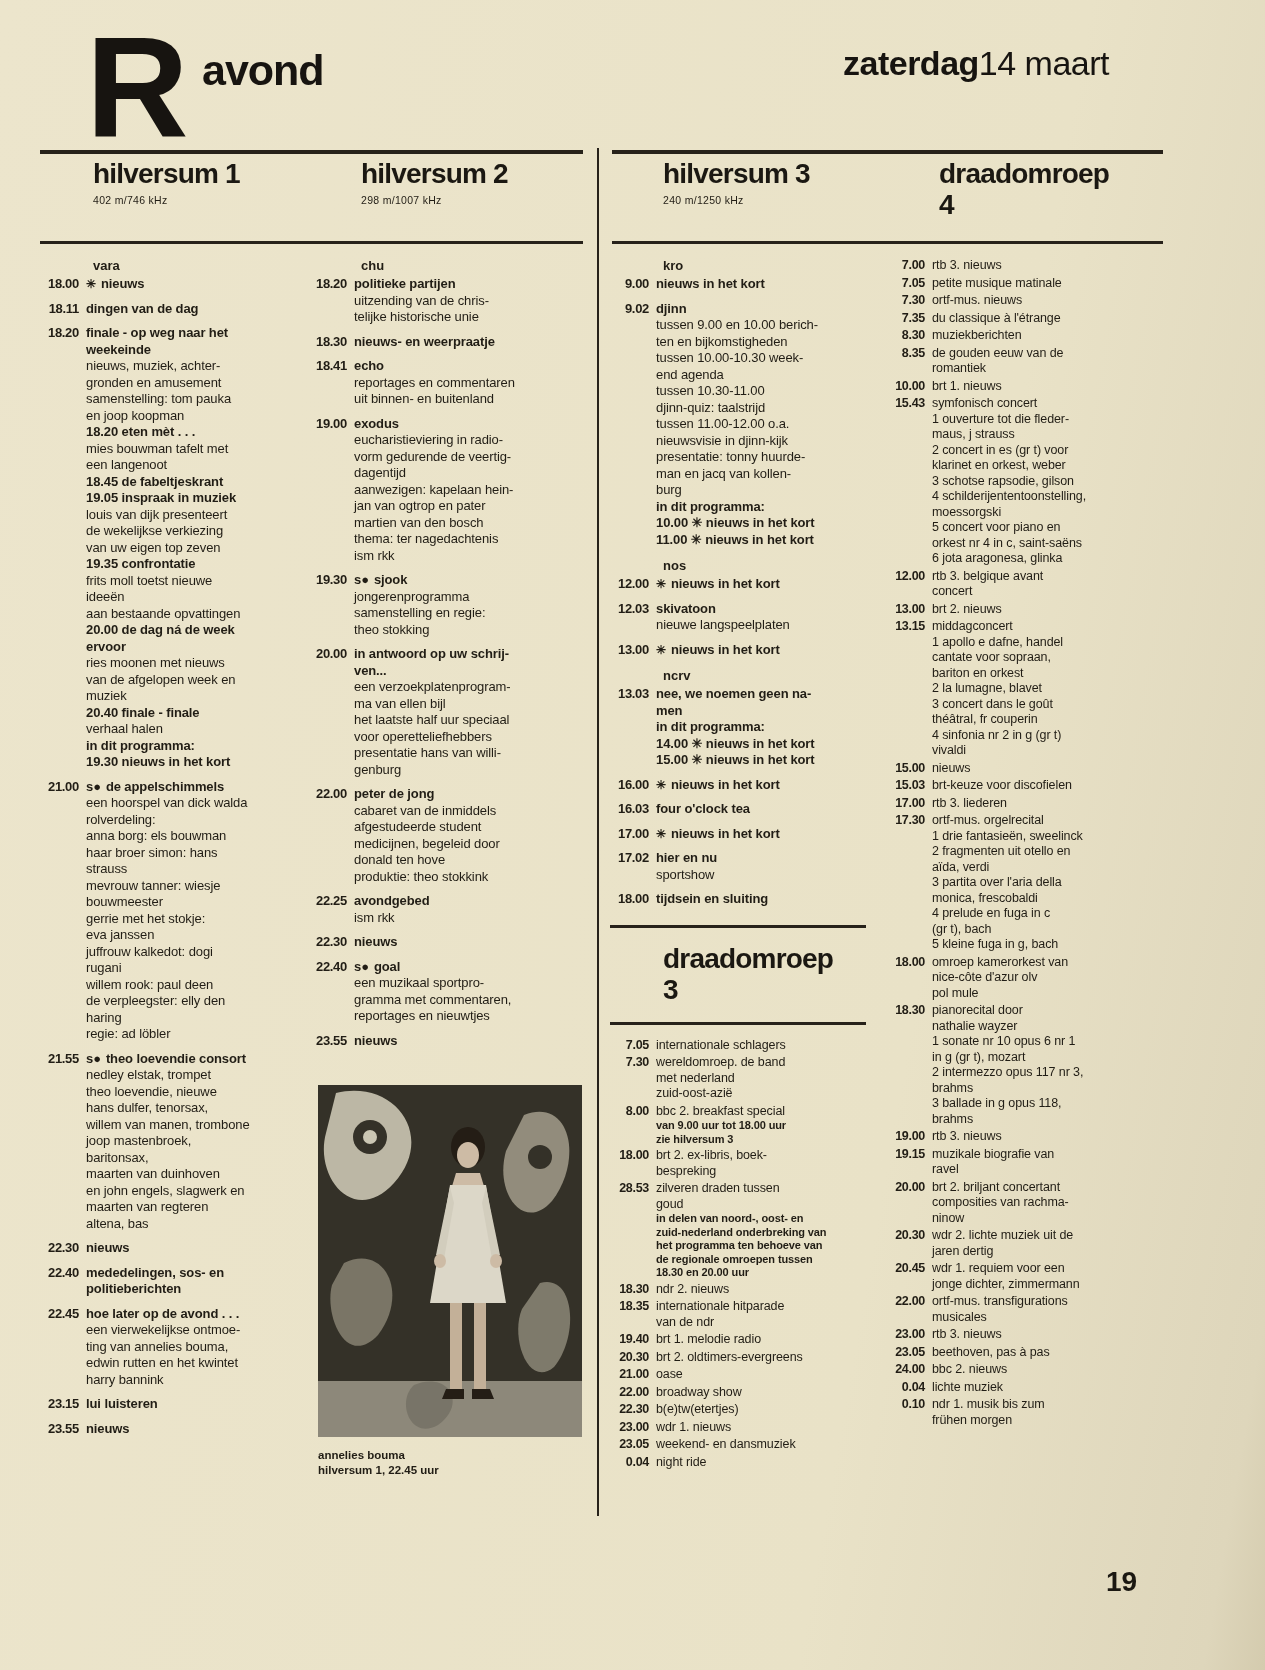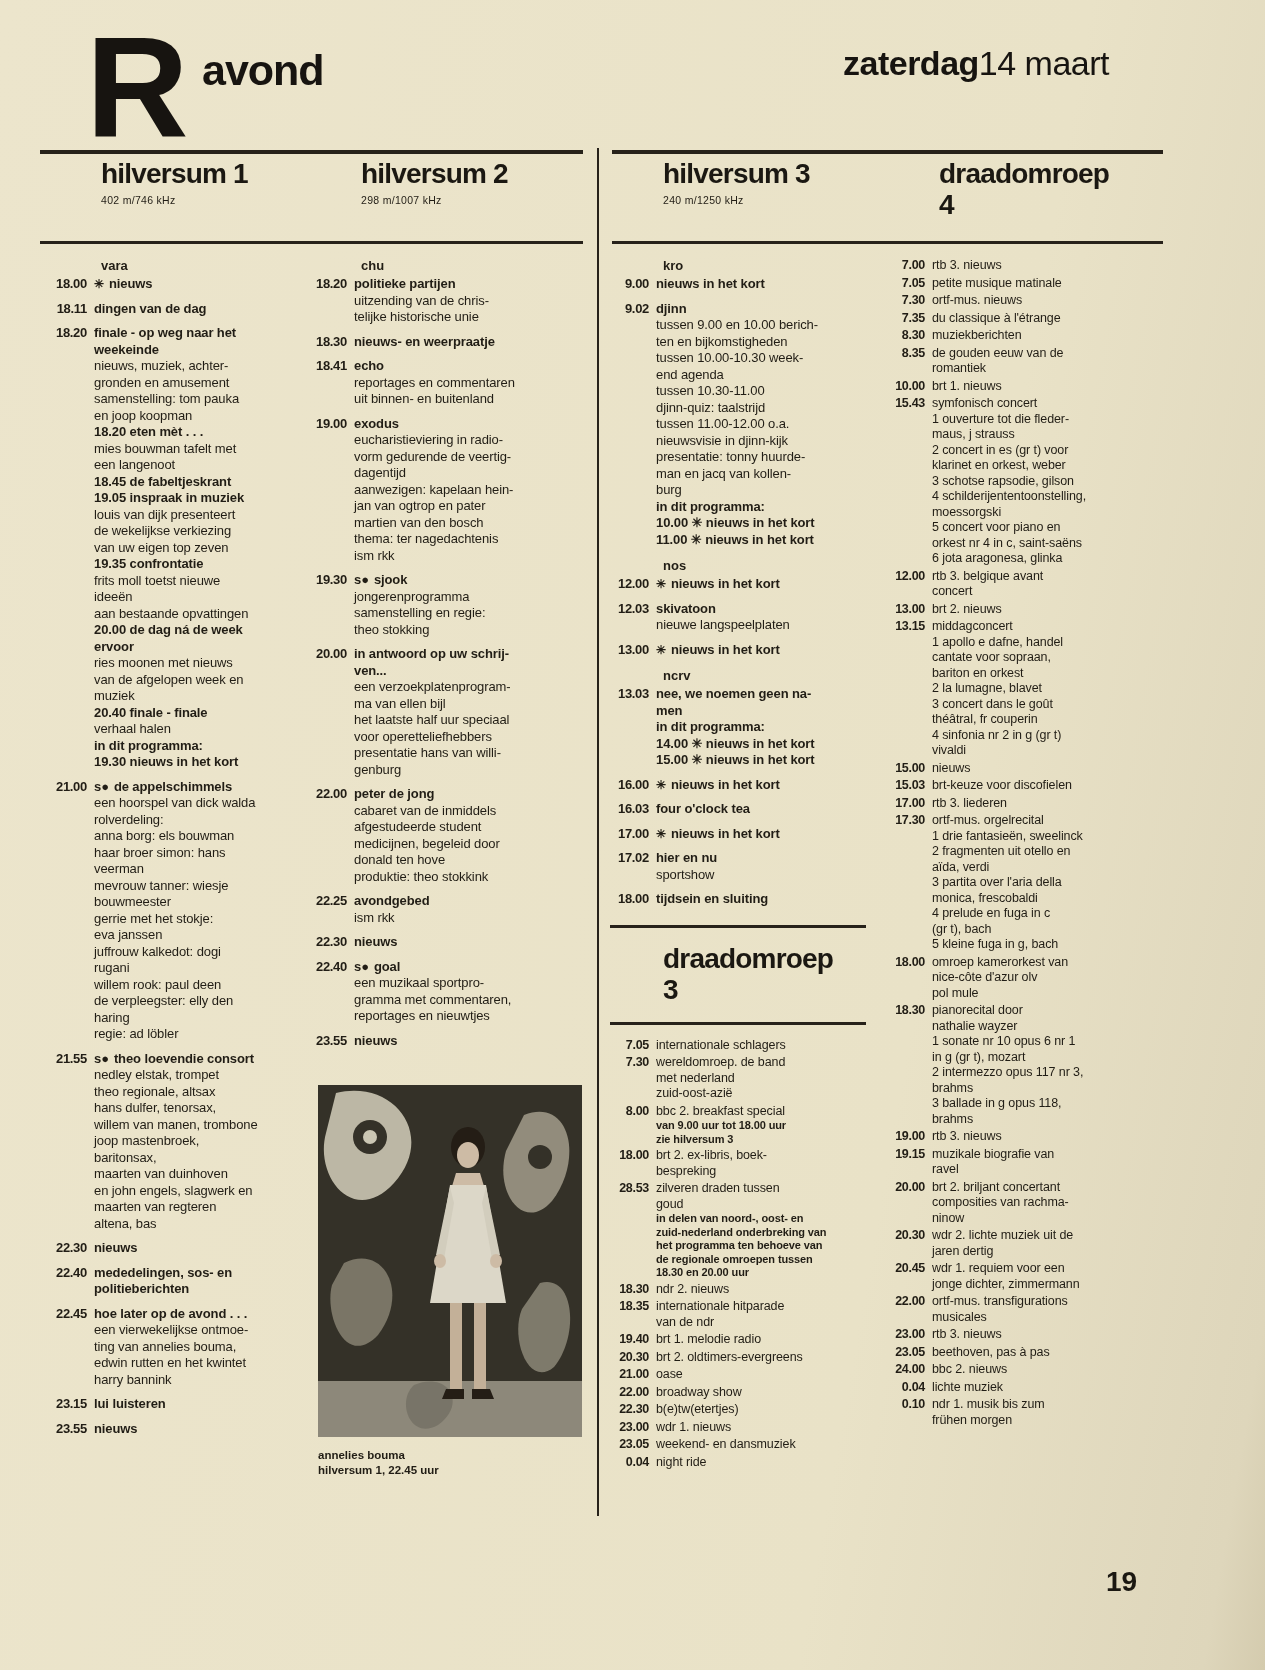--- a/index.html
+++ b/index.html
@@ -17,21 +17,21 @@
   #dateline .day { font-weight:bold; margin-right:0; }
   
   .rule { position:absolute; background:#27221a; }
   #rule-tl { left:40px;  top:150px; width:543px; height:4px; }
   #rule-tr { left:612px; top:150px; width:551px; height:4px; }
   #rule-bl { left:40px;  top:241px; width:543px; height:3px; }
   #rule-br { left:612px; top:241px; width:551px; height:3px; }
   #vdiv    { left:597px; top:148px; width:2px;  height:1368px; }
   
   .column { position:absolute; top:158px; }
-  #col-0 { left:40px;  width:262px;margin-left:8px; }
+  #col-0 { left:40px;  width:262px; }
   #col-1 { left:308px; width:266px; }
   #col-2 { left:610px; width:256px; }
   #col-3 { left:886px; width:278px; }
   .col-header { height:83px; margin-left:53px; }
   .col-title { font-size:28px; font-weight:bold; line-height:31px; letter-spacing:-0.8px; color:#1b1812; }
   .col-freq { font-size:10.5px; margin-top:5px; letter-spacing:0.3px; }
   .sect { margin-top:17px; }
   .sect-rule { height:3px; background:#27221a; margin:13px 0; }
   .sect-heading { margin-left:53px; padding:2px 0 4px 0; }
   .group { font-weight:bold; margin:10px 0 3px 53px; font-size:13px; }
@@ -128,39 +128,39 @@
             </div>
           </div>
           <div class="entry">
             <div class="time">21.00</div>
             <div class="body">
               <div class="tline b"><span class="smark">s●</span><span>de appelschimmels</span></div>
               <div class="line">een hoorspel van dick walda</div>
               <div class="line">rolverdeling:</div>
               <div class="line">anna borg: els bouwman</div>
               <div class="line">haar broer simon: hans</div>
-              <div class="line">veerman</div>
+              <div class="line">strauss</div>
               <div class="line">mevrouw tanner: wiesje</div>
               <div class="line">bouwmeester</div>
               <div class="line">gerrie met het stokje:</div>
               <div class="line">eva janssen</div>
               <div class="line">juffrouw kalkedot: dogi</div>
               <div class="line">rugani</div>
               <div class="line">willem rook: paul deen</div>
               <div class="line">de verpleegster: elly den</div>
               <div class="line">haring</div>
               <div class="line">regie: ad löbler</div>
             </div>
           </div>
           <div class="entry">
             <div class="time">21.55</div>
             <div class="body">
               <div class="tline b"><span class="smark">s●</span><span>theo loevendie consort</span></div>
               <div class="line">nedley elstak, trompet</div>
-              <div class="line">theo regionale, altsax</div>
+              <div class="line">theo loevendie, nieuwe</div>
               <div class="line">hans dulfer, tenorsax,</div>
               <div class="line">willem van manen, trombone</div>
               <div class="line">joop mastenbroek,</div>
               <div class="line">baritonsax,</div>
               <div class="line">maarten van duinhoven</div>
               <div class="line">en john engels, slagwerk en</div>
               <div class="line">maarten van regteren</div>
               <div class="line">altena, bas</div>
             </div>
           </div>

